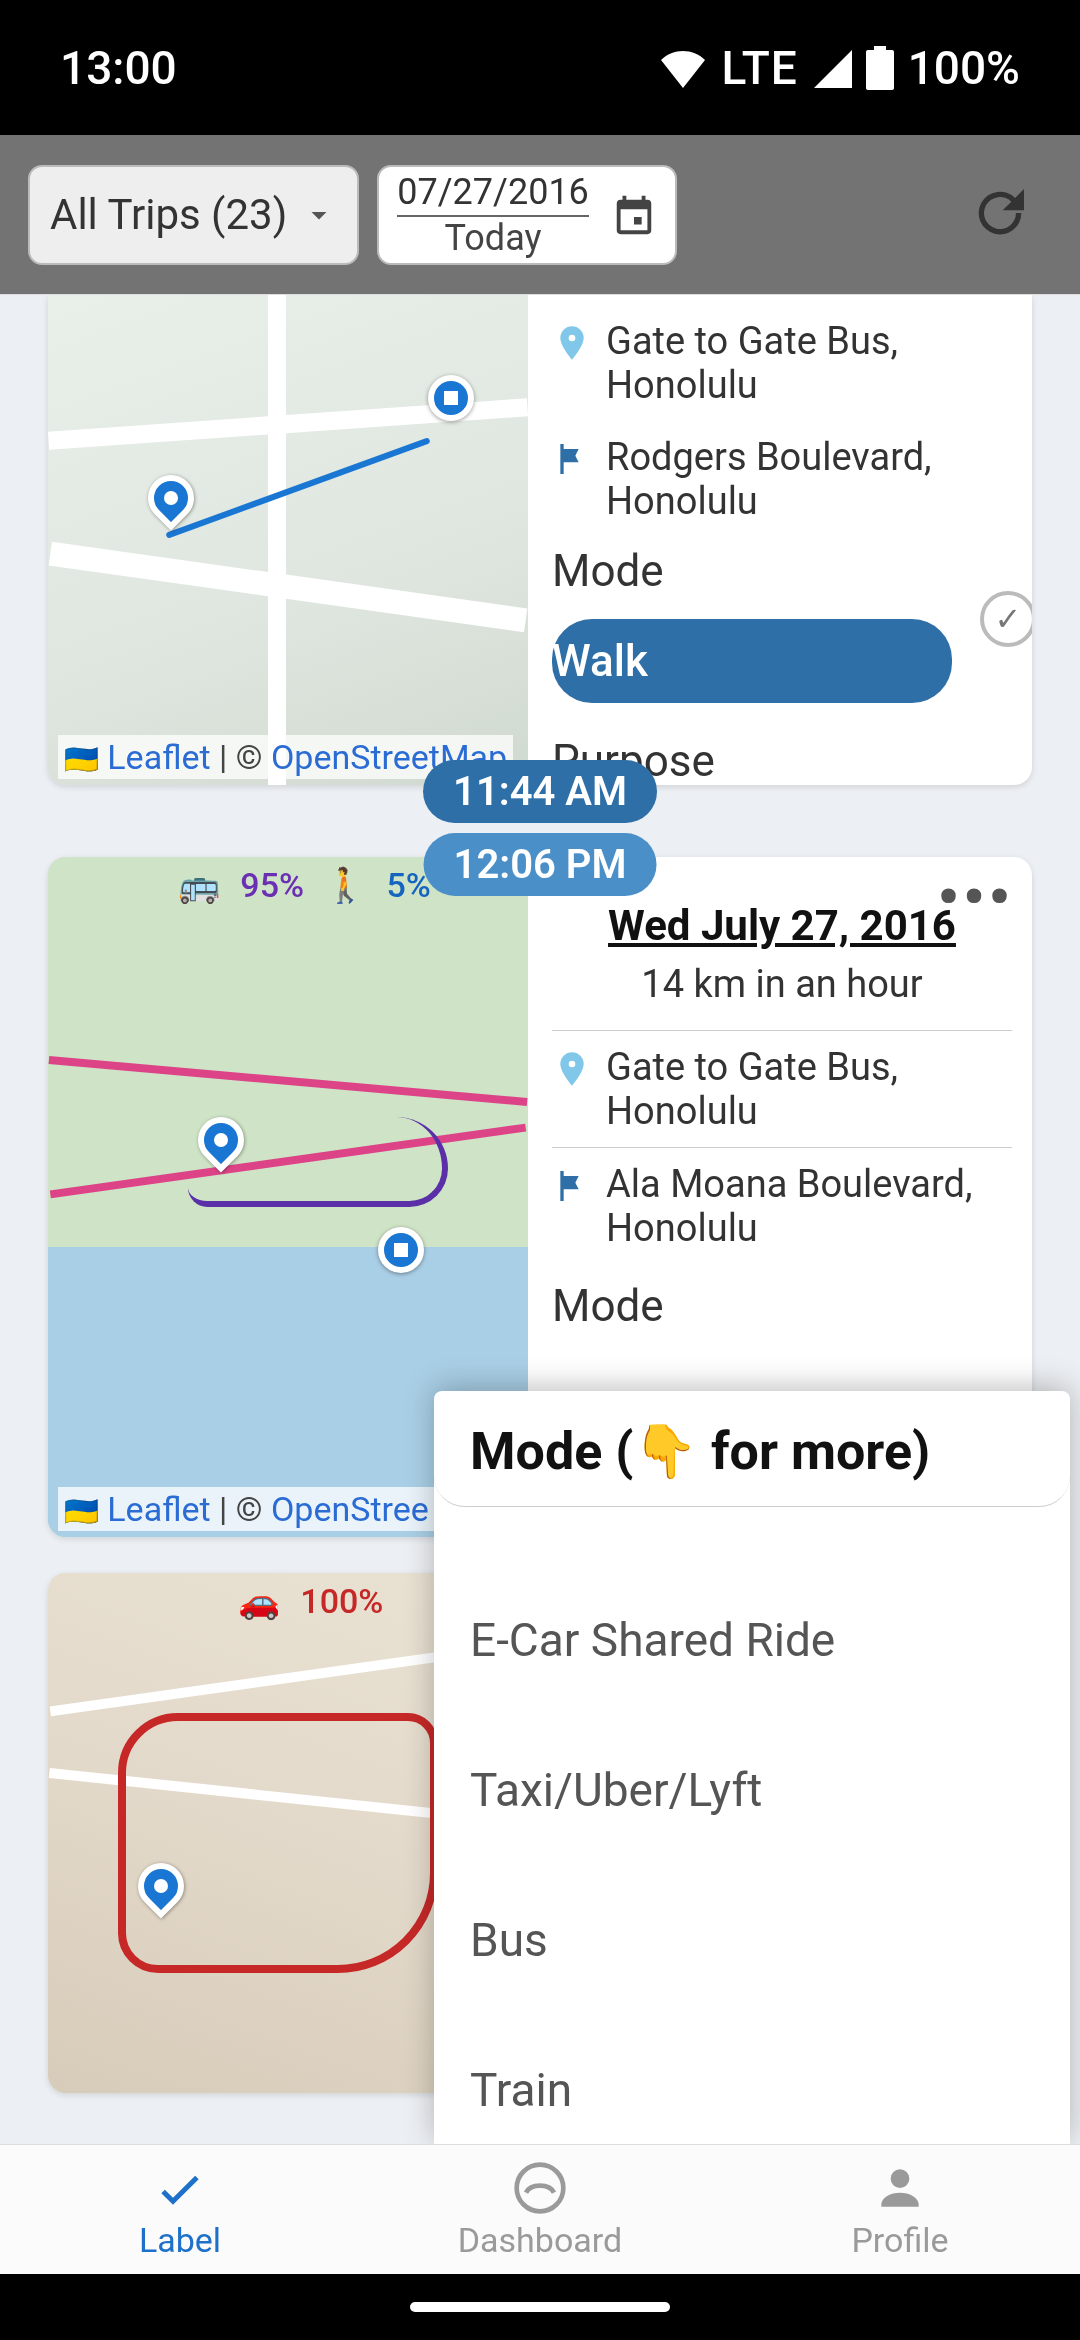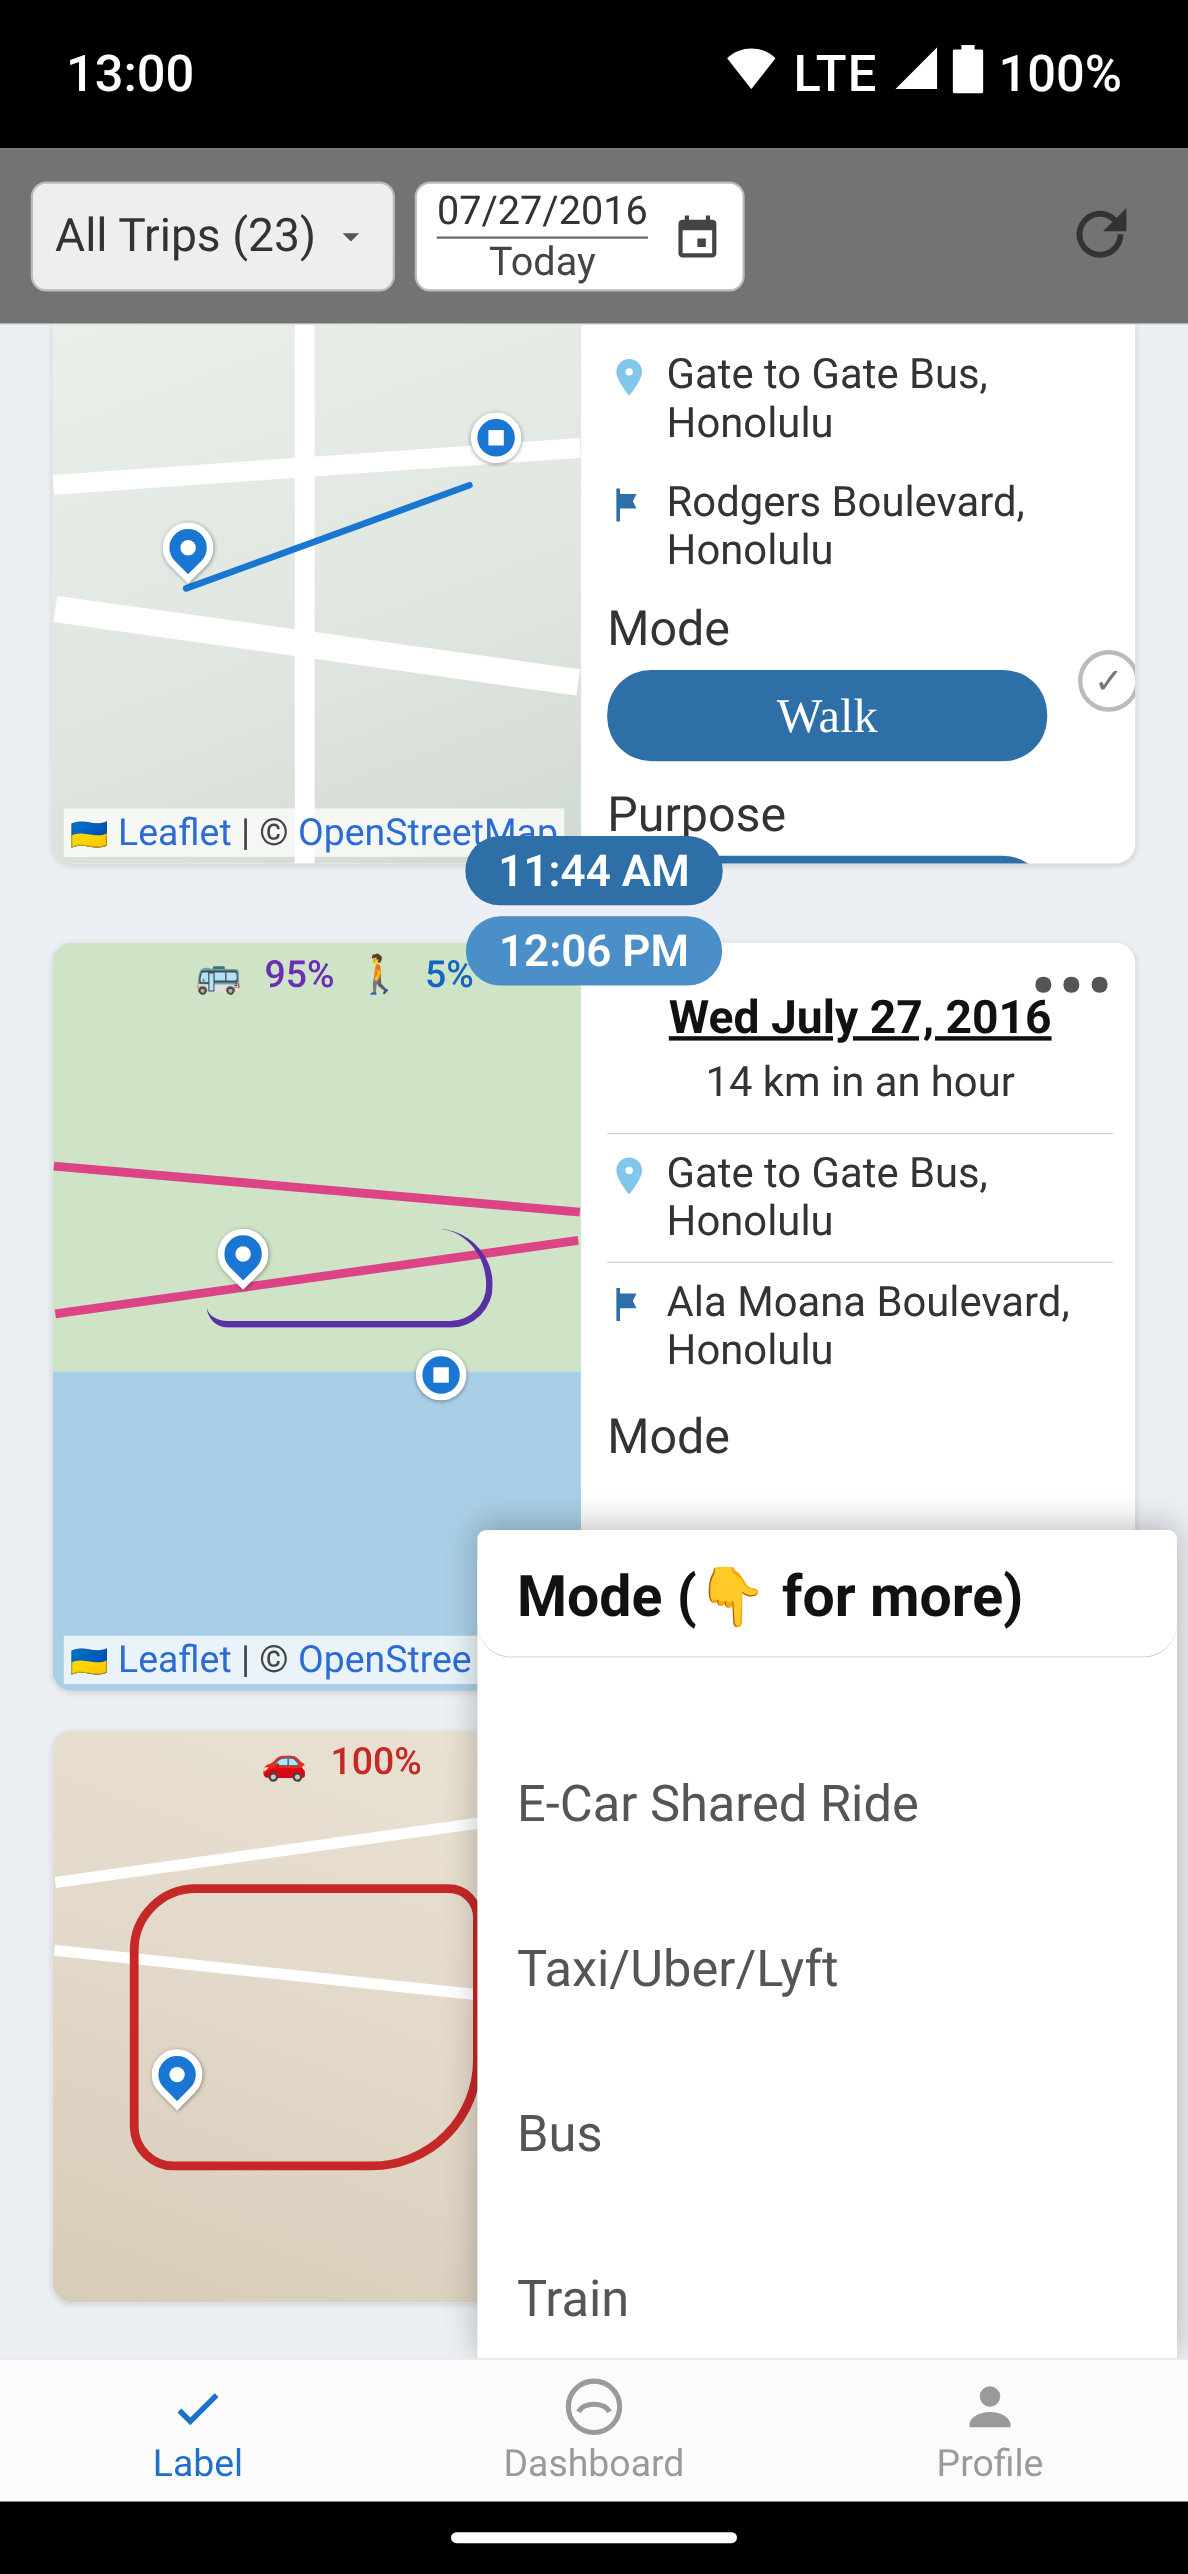--- a/index.html
+++ b/index.html
@@ -15,21 +15,21 @@
     height: 135px;
     background: #000;
     color: #fff;
     display: flex;
     align-items: center;
     justify-content: space-between;
     padding: 0 60px;
     font-size: 46px;
     font-weight: 500;
   }
-  .status-right { display: flex; gap: 14px; }
+  .status-right { display: flex; align-items: center; gap: 14px; }
   .status-right svg { fill: #fff; display: block; }
   .signal-text { font-weight: 500; letter-spacing: 1px; }
 
   
   .app {
     background: #fff;
     height: calc(2340px - 135px - 66px);
     position: relative;
     overflow: hidden;
   }
@@ -160,27 +160,26 @@
   }
   .section-label {
     font-size: 44px;
     color:#333;
     margin-top:10px;
   }
   .chip {
     background:#2e6fa7;
     color:#fff;
     border-radius:40px;
-    text-align:center;
+    text-align:left;
     padding:16px 0;
     font-size: 44px;
     font-weight:500;
-    margin:6px 0;
+    margin:16px 0;
     width: 400px;
-    font-family: Liberation Serif, serif;
   }
   .checkmark-circle {
     position:absolute;
     right:-4px;
     top:296px;
     width:56px; height:56px;
     border:4px solid #bbb;
     border-radius:50%;
     display:flex;
     align-items:center;

